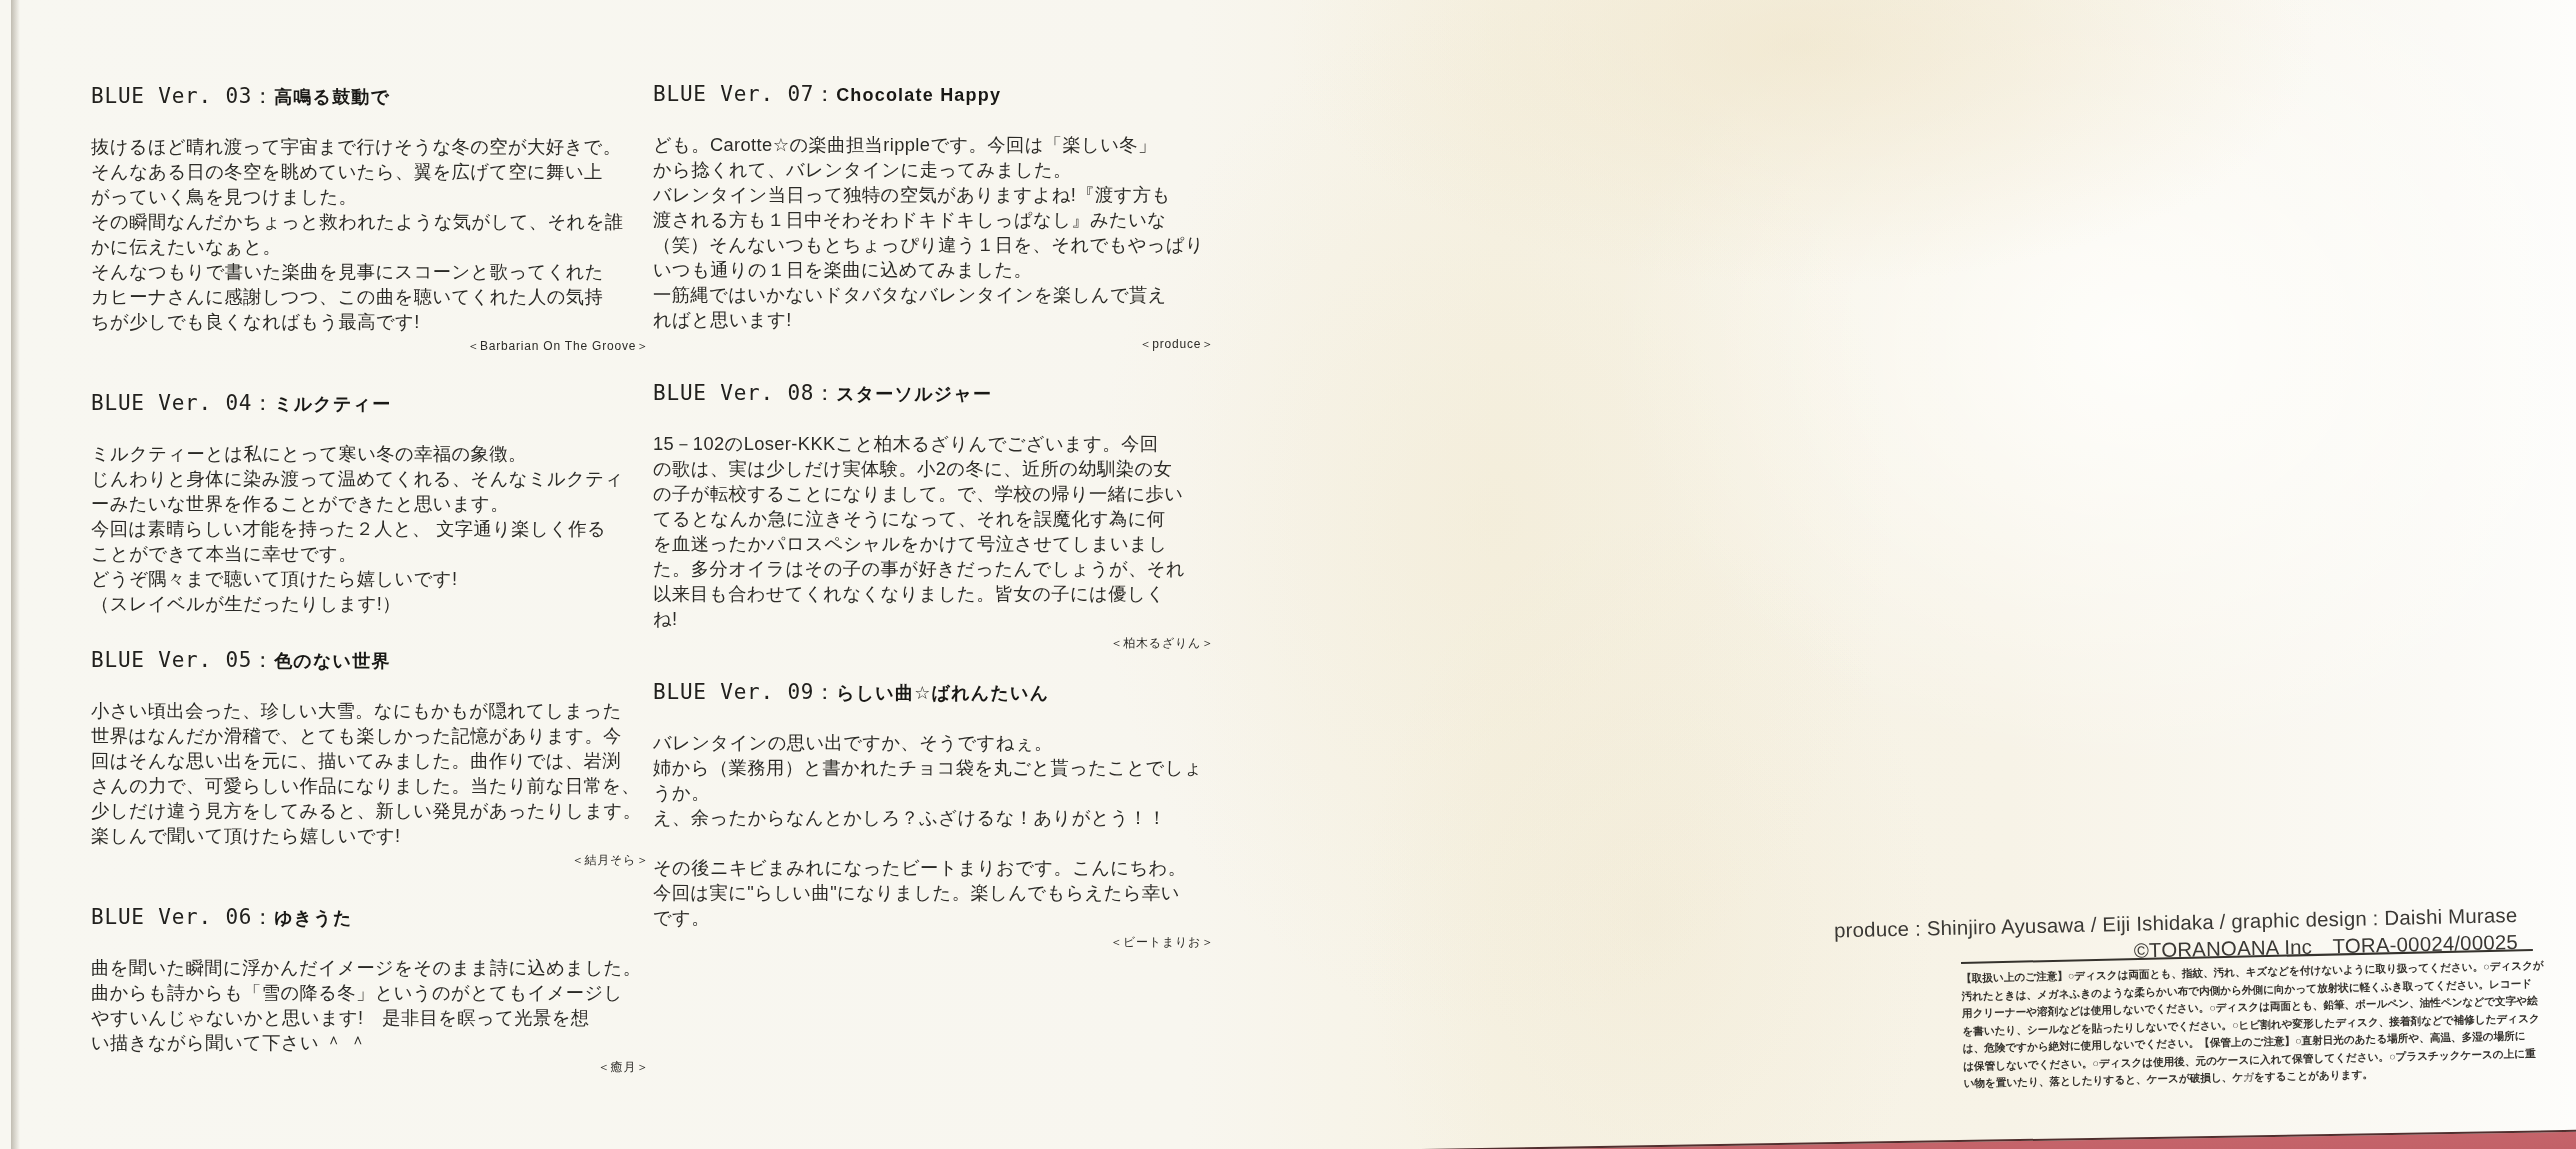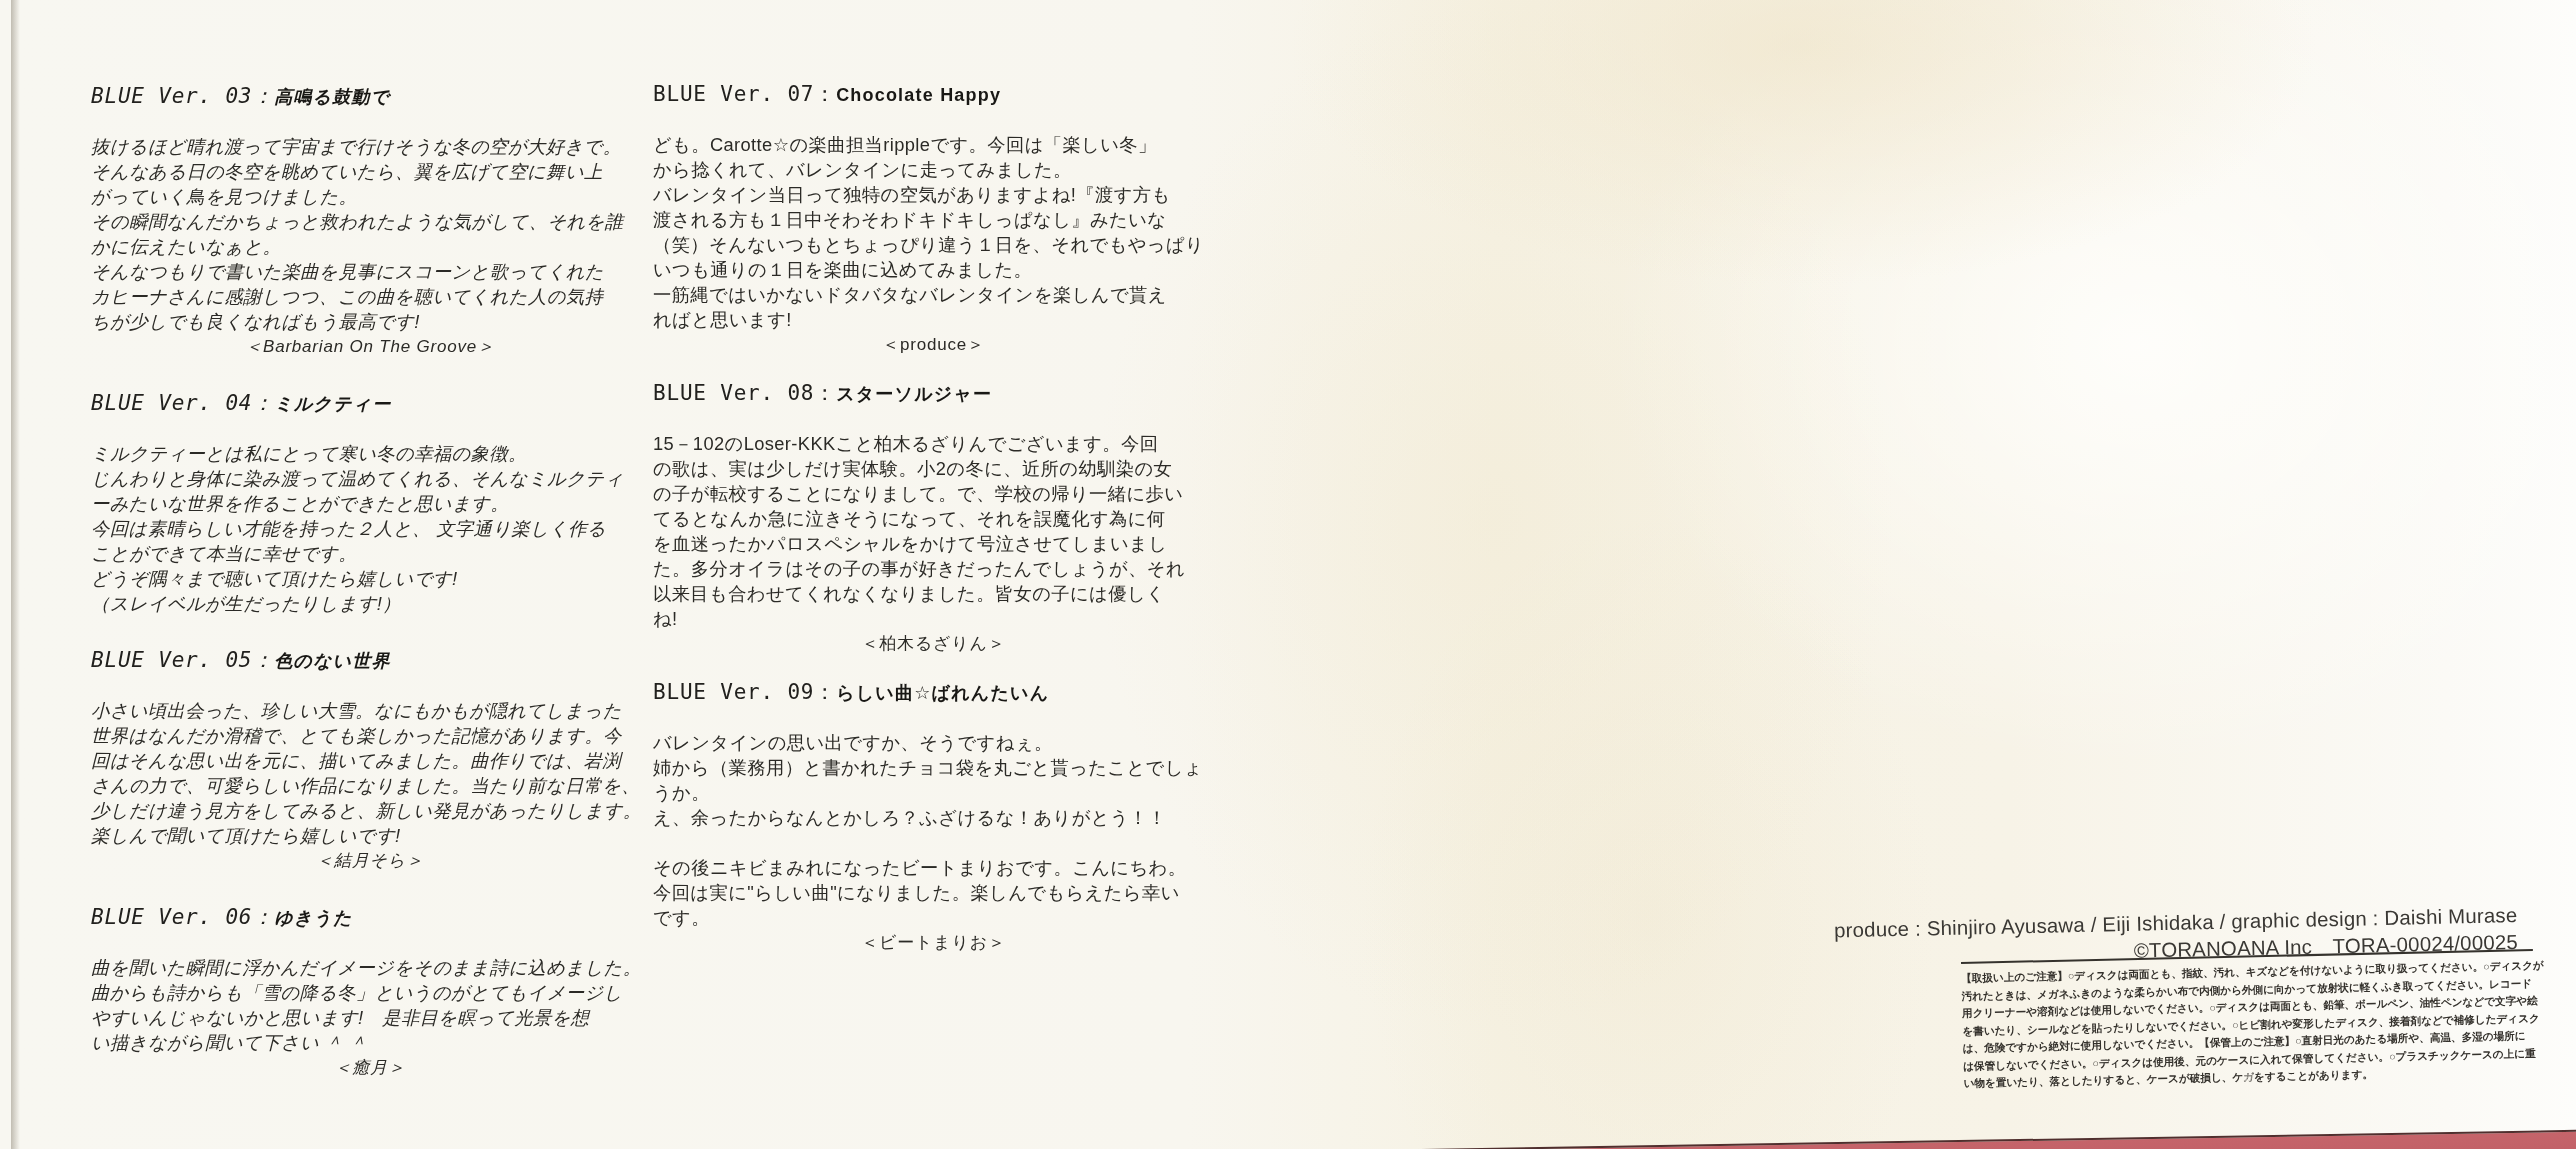--- a/index.html
+++ b/index.html
@@ -26,21 +26,21 @@
     position: absolute; left: 0; top: 0; width: 11.4px; height: 100%;
     background: linear-gradient(180deg, #28251f 0%, #55globe 0%, #6a5e4a 18%, #3c362c 38%, #1c1914 58%, #433d33 78%, #23201a 100%);
   }
   .edge-left::after {
     content: ""; position: absolute; left: 11.4px; top: 0; width: 8.2px; height: 100%;
     background: linear-gradient(90deg, rgba(90,80,60,0.35), rgba(90,80,60,0));
   }
 
   
   .col { position: absolute; top: 0; }
-  .col-left  { left: 91px; width: 558px; padding-top: 82px; font-style: italic; }
+  .col-left  { left: 91px; width: 558px; padding-top: 82px; }
   .col-right { left: 653px; width: 561px; padding-top: 80px; }
 
   section.entry { margin: 0 0 30px 0; }
   .col-right section.entry { margin-bottom: 22px; }
 
   .entry-title {
     display: flex; align-items: baseline;
     margin: 0 0 23px 0; height: 29px;
     white-space: nowrap;
   }
@@ -49,22 +49,22 @@
     font-size: 21px; font-weight: 400; letter-spacing: 0.8px; color: #22211e;
   }
   .entry-title .jp {
     font-size: 18px; font-weight: 700; letter-spacing: 1.2px; color: #191815;
   }
   .entry-body {
     font-size: 18.3px; line-height: 25px; letter-spacing: 0.4px;
     white-space: pre-line; color: #2b2a26;
   }
   .entry-credit {
-    font-size: 17px; line-height: 25px; letter-spacing: 0.8px;
-    text-align: center; color: #2b2a26;
+    font-size: 12px; line-height: 25px; letter-spacing: 0.8px;
+    text-align: right; color: #2b2a26;
   }
   .entry-credit.inline { margin-top: -25px; }
 
   
   .credits {
     position: absolute; right: 59px; top: 902px; width: 815px;
     text-align: right;
     font-size: 20.4px; line-height: 27px; color: #3a3834;
     transform: rotate(-1.3deg); transform-origin: right top;
     letter-spacing: 0.2px;

